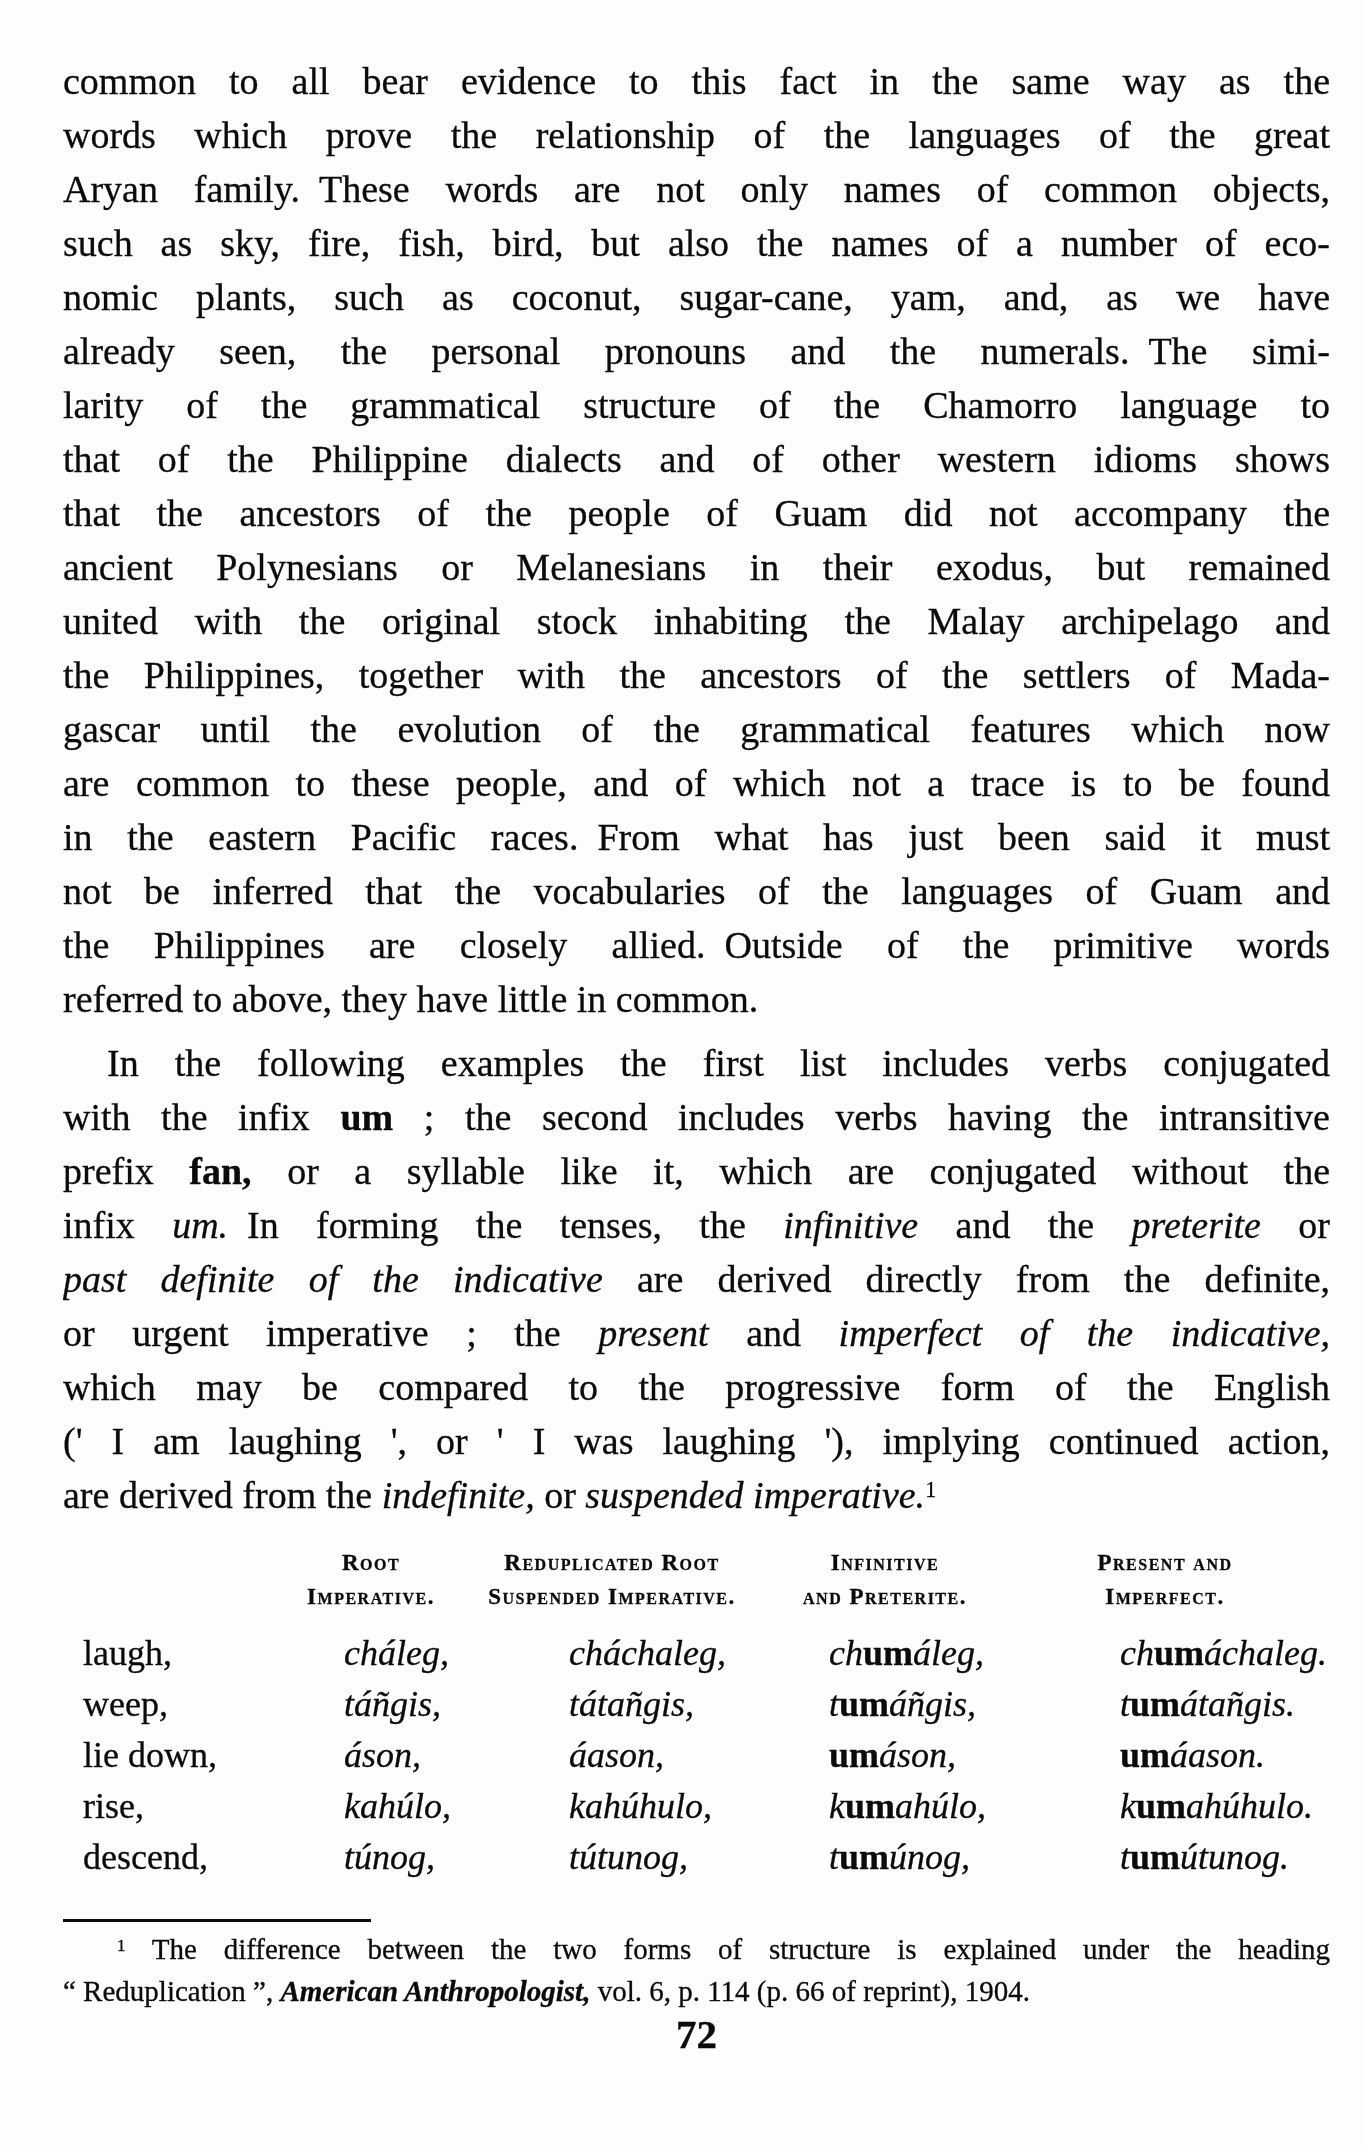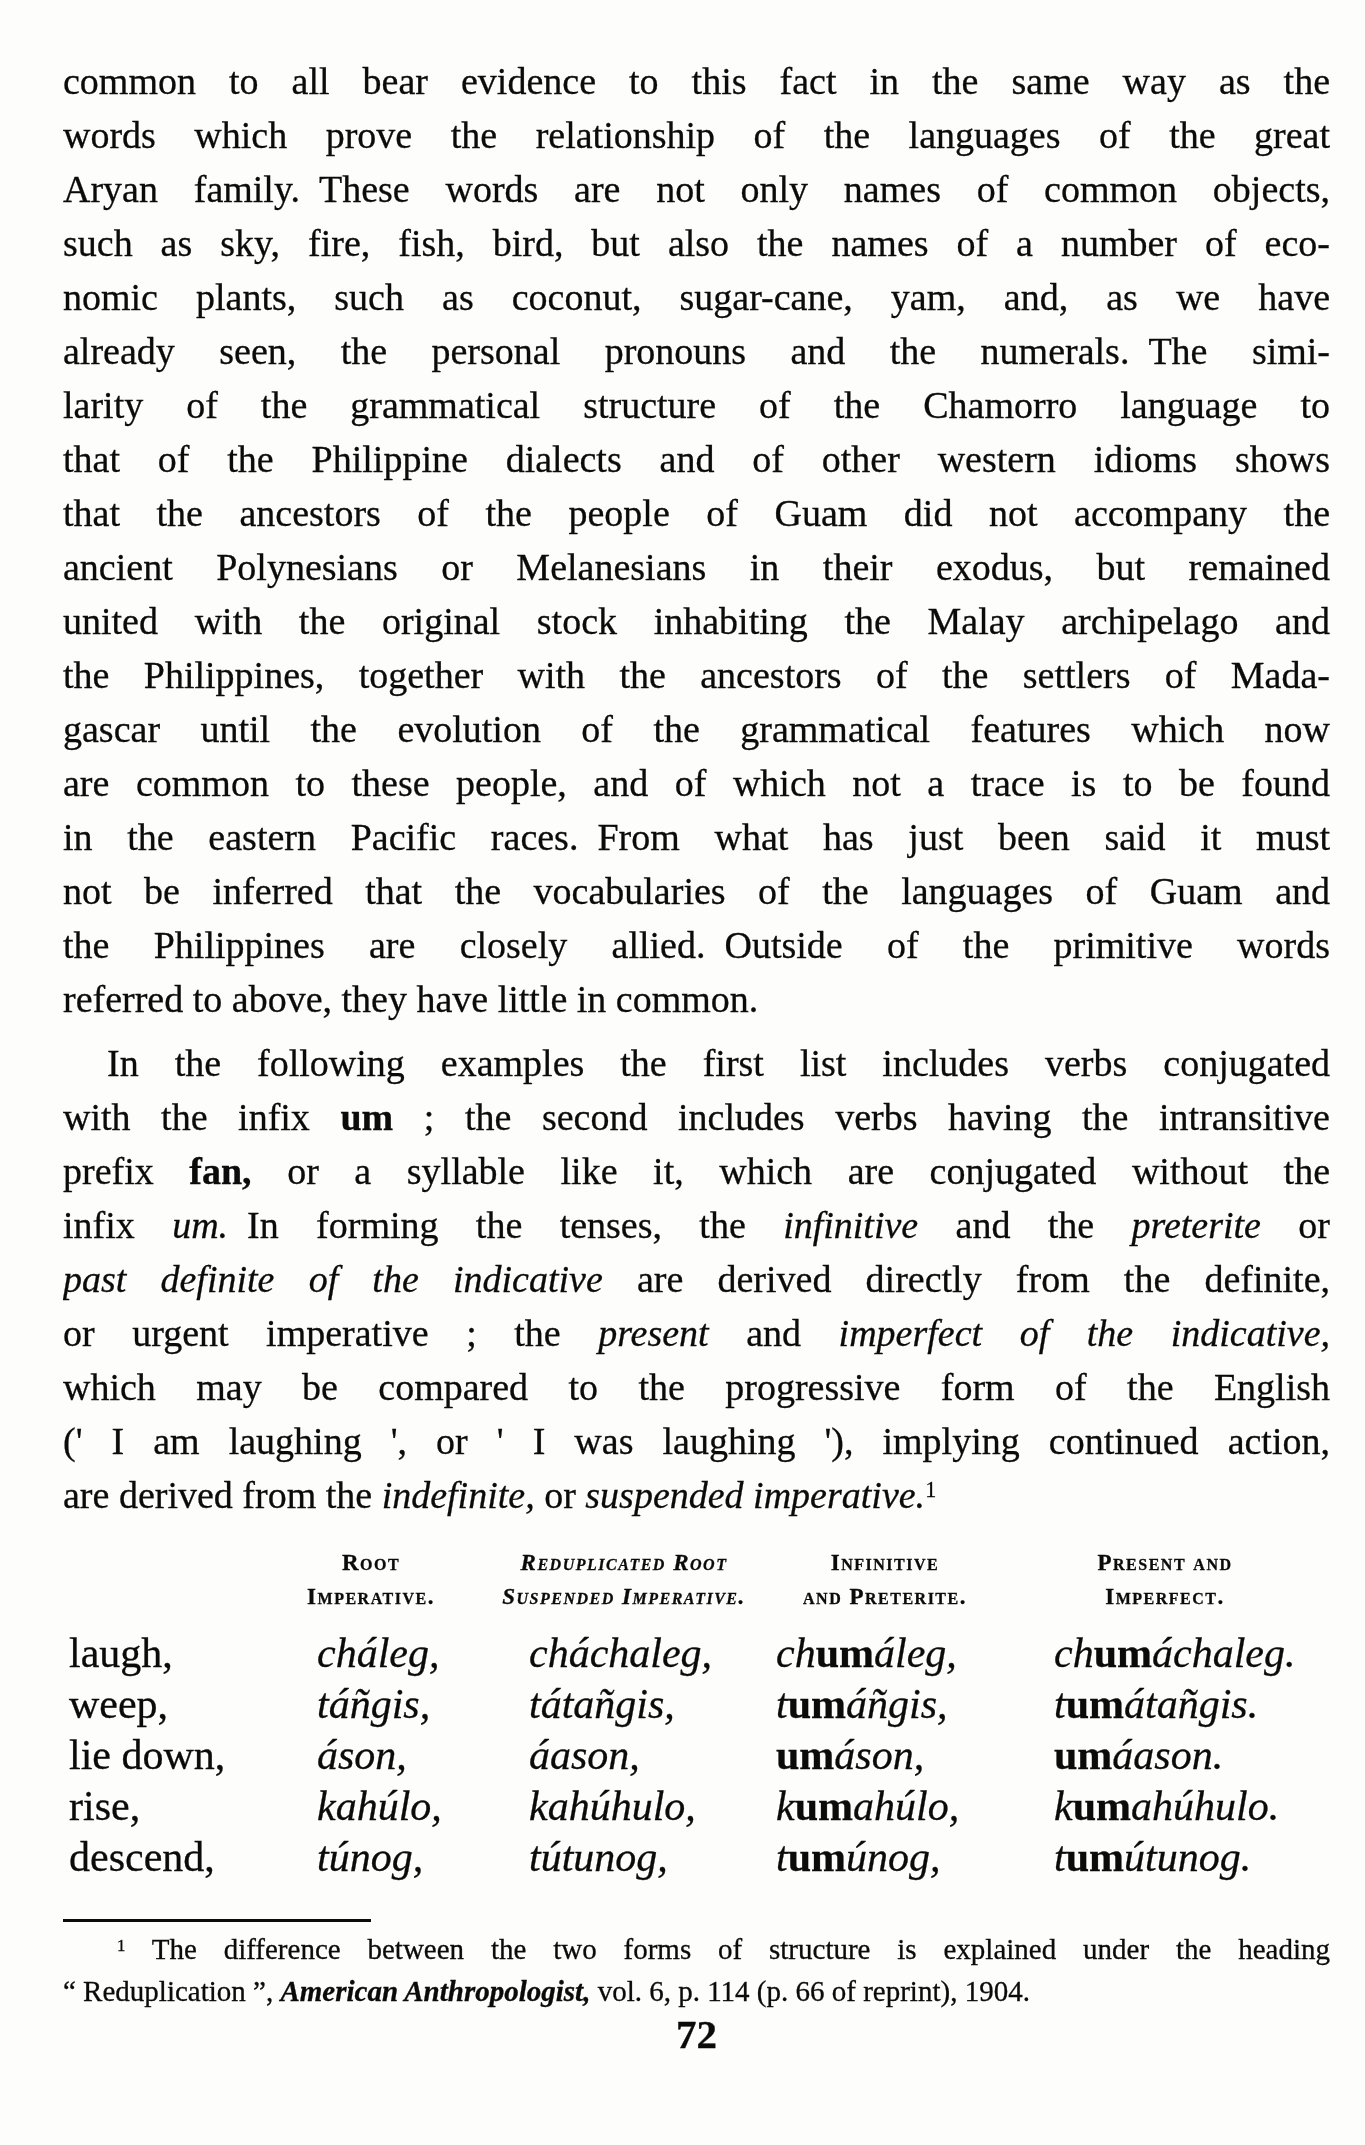--- a/index.html
+++ b/index.html
@@ -28,31 +28,32 @@
 
   .heading { margin-top:30px; font-size:39px; line-height:50px; text-align:center; height:50px; }
 
   .thead-row {
     position:relative; margin-top:24px; height:68px;
     font-size:23px; font-weight:bold; font-variant-caps:small-caps;
     letter-spacing:1.5px; line-height:34px;
   }
   .thead { position:absolute; top:0; transform:translateX(-50%); text-align:center; white-space:nowrap; }
   .thead:nth-child(1){ left:308px; }
-  .thead:nth-child(2){ left:561px;font-style:italic; }
+  .thead:nth-child(2){ left:549px; }
   .thead:nth-child(3){ left:822px; }
   .thead:nth-child(4){ left:1102px; }
 
   .trows { margin-top:14px; }
   .trow {
     display:grid;
     grid-template-columns:248px 212px 247px 278px auto;
-    margin-left:6px;
+    margin-left:20px;
     height:51px; line-height:51px;
-    font-size:42px;
+    font-size:36px;
+    gap:13px;
   }
   .tcell { white-space:nowrap; overflow:visible; }
 
   .fnrule { margin-top:36px; width:308px; border-top:3px solid #0b0b0b; height:0; }
 
   .footnote { margin-top:6px; font-size:29px; line-height:42px; }
   .footnote .tl { height:42px; }
   .footnote .tl:first-child { text-indent:54px; }
   .footnote .tl:last-child { text-align-last:left; }
 

